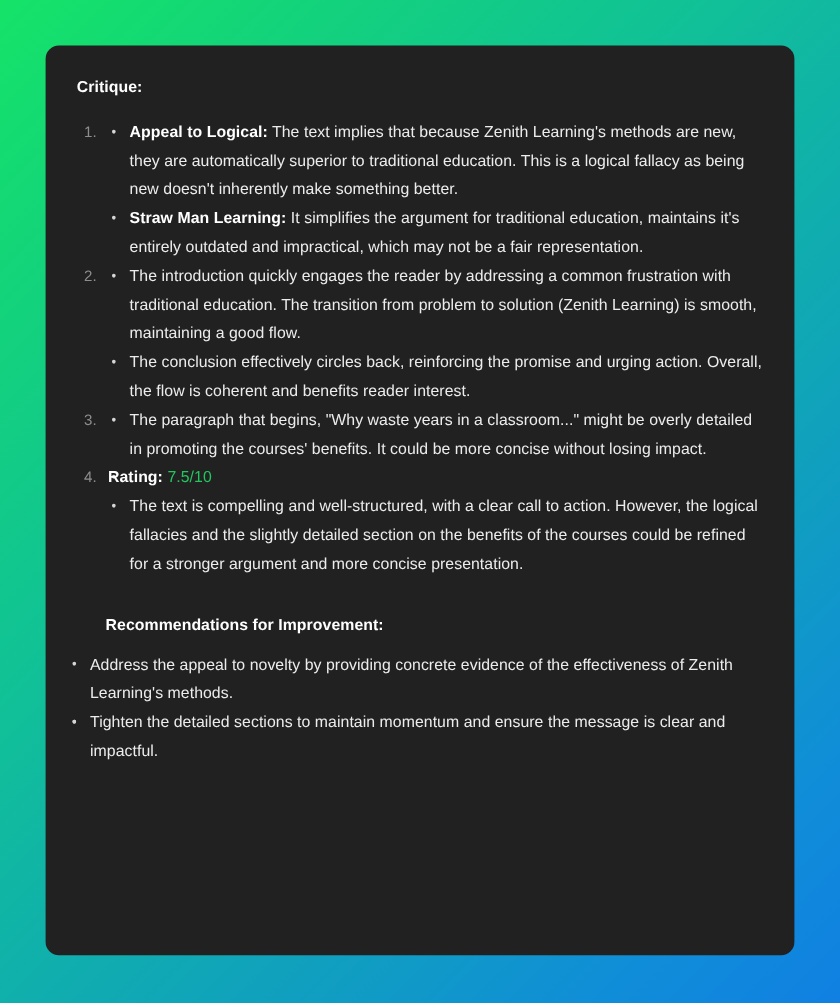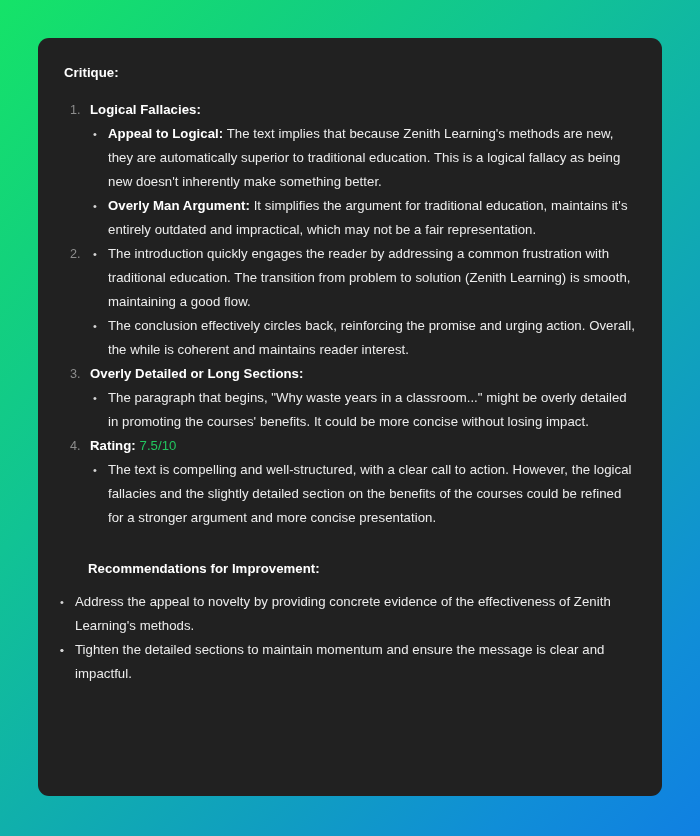--- a/index.html
+++ b/index.html
@@ -141,50 +141,48 @@
 <div class="page">
   <div class="card">
     <div class="doc">
 
       <div class="section-heading">Critique:</div>
 
       <ol class="numlist">
 
         <li>
           <span class="num">1.</span>
-          <span class="item-title">Logical Fallacies:</span>
           <ul class="bullets">
             <li>
               <span class="dot">•</span>
               <span class="lead">Appeal to Logical:</span><span> The text implies that because Zenith Learning's methods are new, they are automatically superior to traditional education. This is a logical fallacy as being new doesn't inherently make something better.</span>
             </li>
             <li>
               <span class="dot">•</span>
-              <span class="lead">Overly Man Argument:</span><span> It simplifies the argument for traditional education, maintains it's entirely outdated and impractical, which may not be a fair representation.</span>
+              <span class="lead">Straw Man Learning:</span><span> It simplifies the argument for traditional education, maintains it's entirely outdated and impractical, which may not be a fair representation.</span>
             </li>
           </ul>
         </li>
 
         <li>
           <span class="num">2.</span>
           <ul class="bullets">
             <li>
               <span class="dot">•</span>
               <span>The introduction quickly engages the reader by addressing a common frustration with traditional education. The transition from problem to solution (Zenith Learning) is smooth, maintaining a good flow.</span>
             </li>
             <li>
               <span class="dot">•</span>
-              <span>The conclusion effectively circles back, reinforcing the promise and urging action. Overall, the while is coherent and maintains reader interest.</span>
+              <span>The conclusion effectively circles back, reinforcing the promise and urging action. Overall, the flow is coherent and benefits reader interest.</span>
             </li>
           </ul>
         </li>
 
         <li>
           <span class="num">3.</span>
-          <span class="item-title">Overly Detailed or Long Sections:</span>
           <ul class="bullets">
             <li>
               <span class="dot">•</span>
               <span>The paragraph that begins, "Why waste years in a classroom..." might be overly detailed in promoting the courses' benefits. It could be more concise without losing impact.</span>
             </li>
             <li>
               <span class="dot">•</span>
             </li>
           </ul>
         </li>

